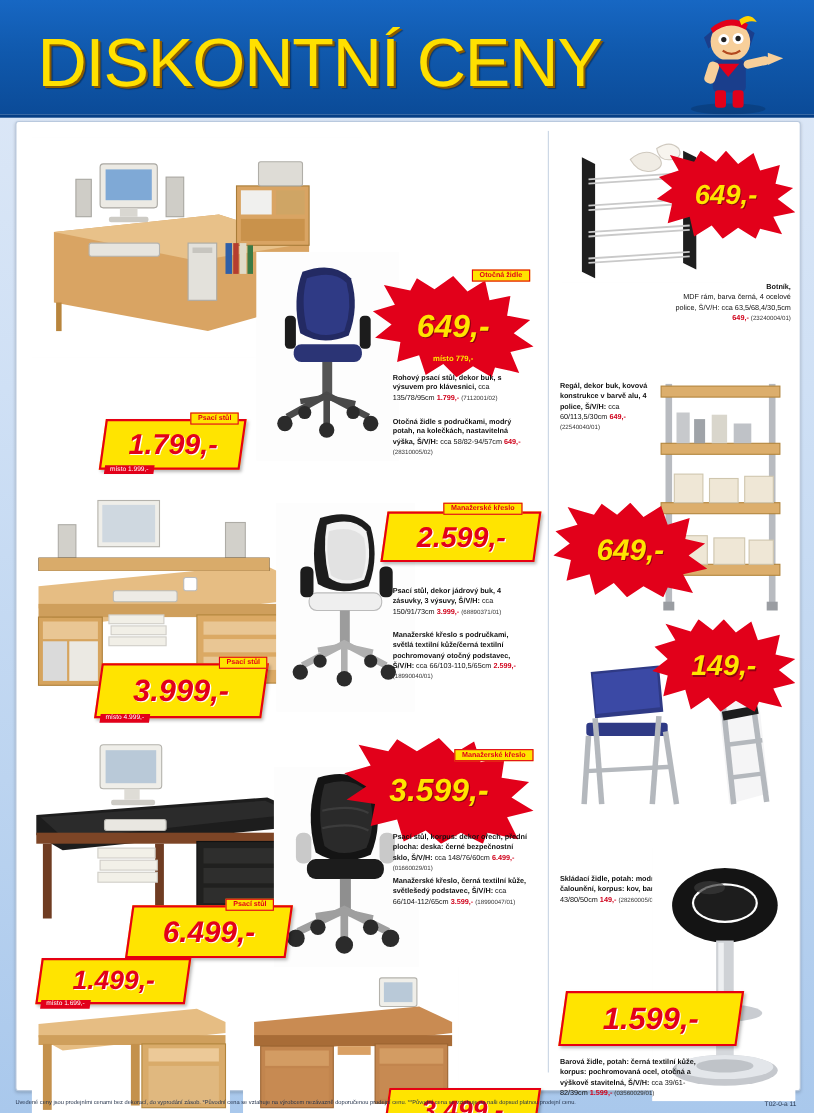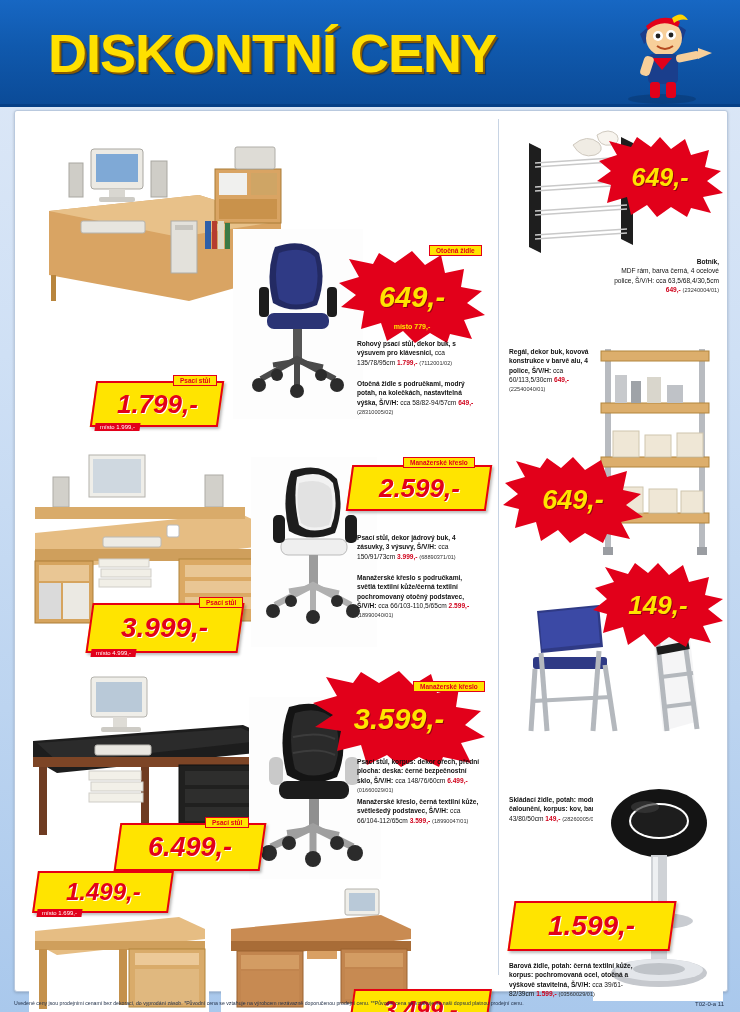--- a/index.html
+++ b/index.html
@@ -9,22 +9,22 @@
     font-family:"Liberation Sans", sans-serif;
     overflow:hidden;
   }
   
   .header{
     position:absolute;left:0;top:0;width:740px;height:104px;
     background:linear-gradient(180deg,#1767c3 0%,#1059ad 45%,#0b4b98 100%);
     border-bottom:3px solid #063f86;
   }
   .header-title{
-    position:absolute;left:48px;top:22px;
-    font-size:54px;font-weight:bold;letter-spacing:-1px;
+    position:absolute;left:34px;top:22px;
+    font-size:62px;font-weight:normal;letter-spacing:-1px;
     color:#ffe000;
     text-shadow:2px 2px 0 #8a5a00, 3px 3px 1px rgba(0,0,0,.35);
     font-family:"Liberation Sans", sans-serif;
   }
   
   .mascot{position:absolute;right:18px;top:4px;width:120px;height:100px;}
   
   .page{
     position:absolute;left:14px;top:110px;width:712px;height:880px;
     background:#ffffff;border:1px solid #b9c9de;border-radius:3px;

